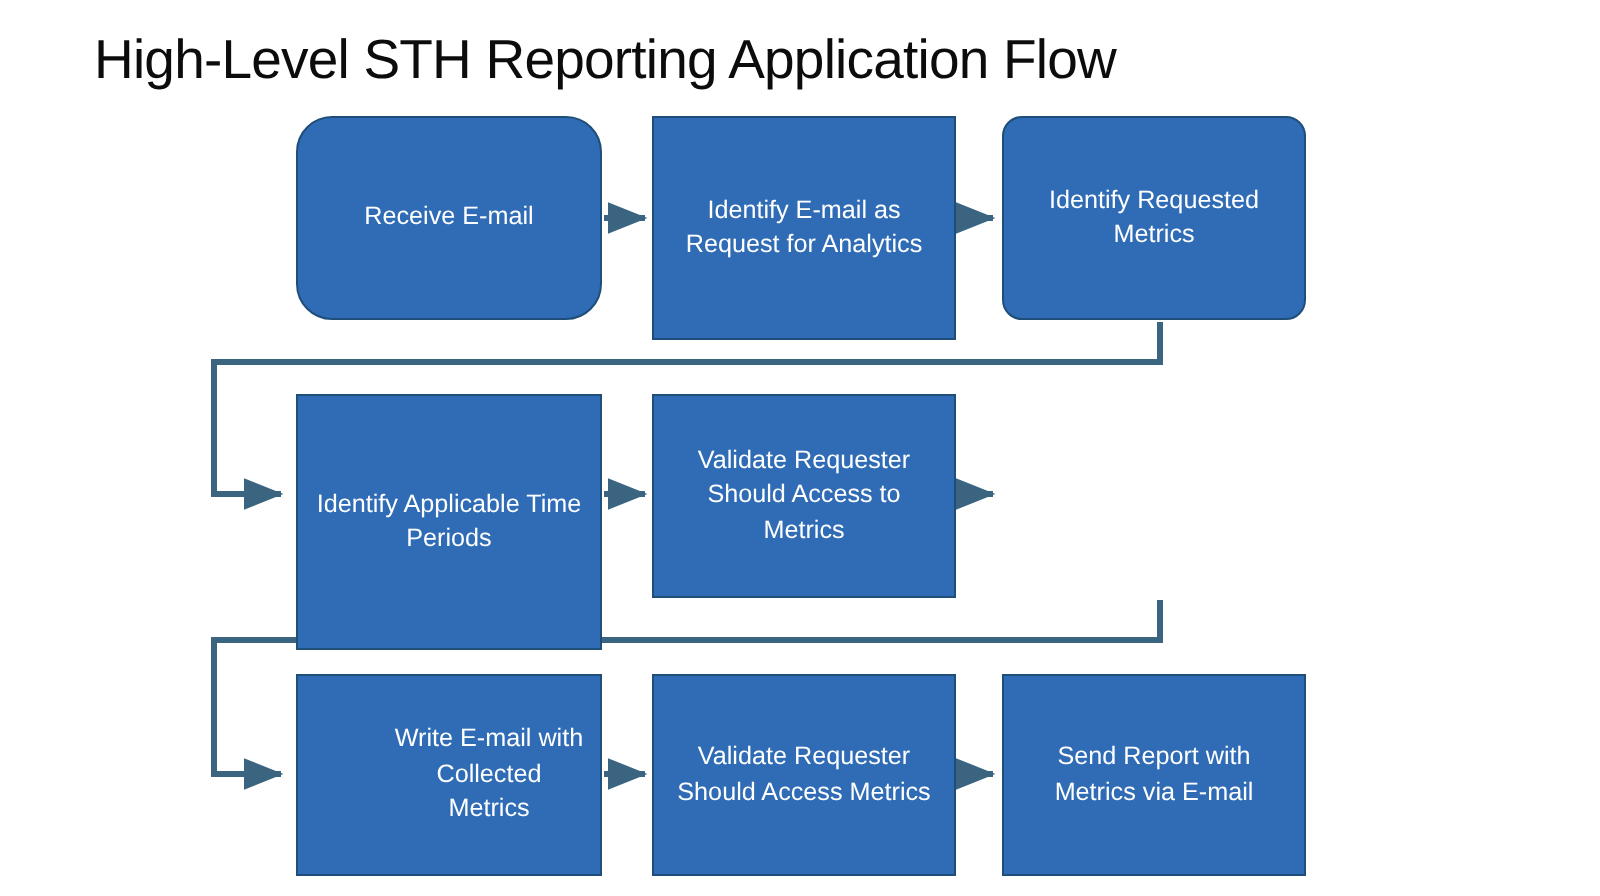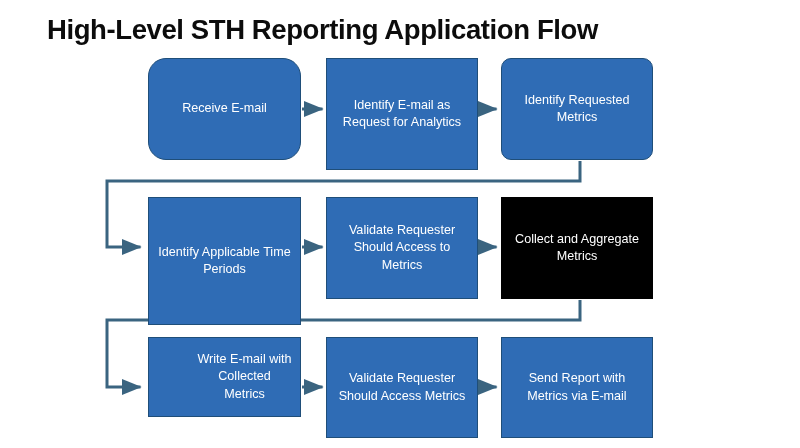--- a/index.html
+++ b/index.html
@@ -17,21 +17,21 @@
     position: relative;
     width: 800px;
     height: 448px;
     background: #ffffff;
   }
   #diagram-title {
     position: absolute;
     left: 47px;
     top: 14px;
     font-size: 27.5px;
-    font-weight: bold;
+    font-weight: normal;
     letter-spacing: -0.4px;
     color: #0c0c0c;
     white-space: nowrap;
     line-height: 1.15;
   }
   .node {
     position: absolute;
     box-sizing: border-box;
     display: flex;
     align-items: center;
@@ -100,25 +100,22 @@
   <div class="node process" style="left:501px; top:58px; width:152px; height:102px;border-radius:10px;">
     <span class="node-label">Identify Requested Metrics</span>
   </div>
 
   <div class="node process" style="left:148px; top:197px; width:153px; height:128px;">
     <span class="node-label">Identify Applicable Time Periods</span>
   </div>
   <div class="node process" style="left:326px; top:197px; width:152px; height:102px;justify-content:flex-end;">
     <span class="node-label">Validate Requester Should Access to Metrics</span>
   </div>
-  <div class="node highlight" style="left:501px; top:197px; width:152px; height:102px;">
-    <span class="node-label">Collect and Aggregate Metrics</span>
-  </div>
 
-  <div class="node process" style="left:148px; top:337px; width:153px; height:80px;padding-left:48px;">
+  <div class="node process" style="left:148px; top:337px; width:153px; height:101px;padding-left:48px;">
     <span class="node-label">Write E-mail with Collected Metrics</span>
   </div>
   <div class="node process" style="left:326px; top:337px; width:152px; height:101px;">
     <span class="node-label">Validate Requester Should Access Metrics</span>
   </div>
   <div class="node process" style="left:501px; top:337px; width:152px; height:101px;">
     <span class="node-label">Send Report with Metrics via E-mail</span>
   </div>
 
 </div>

